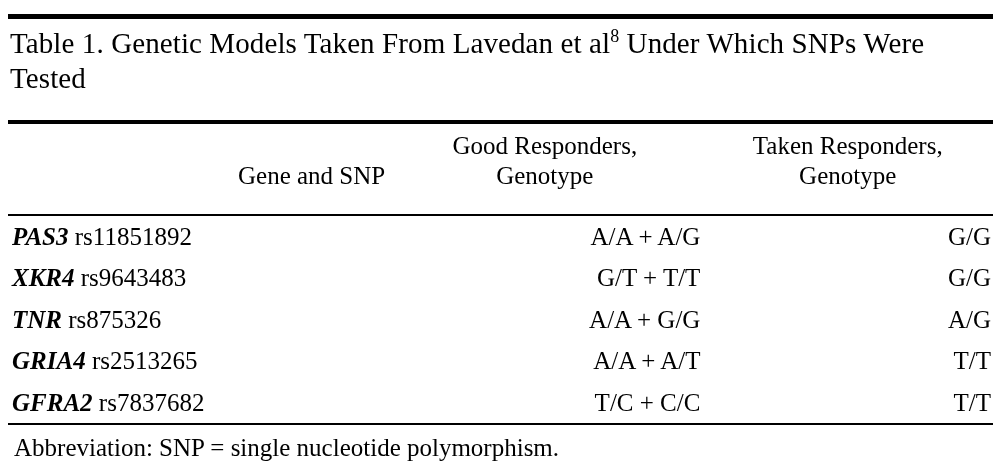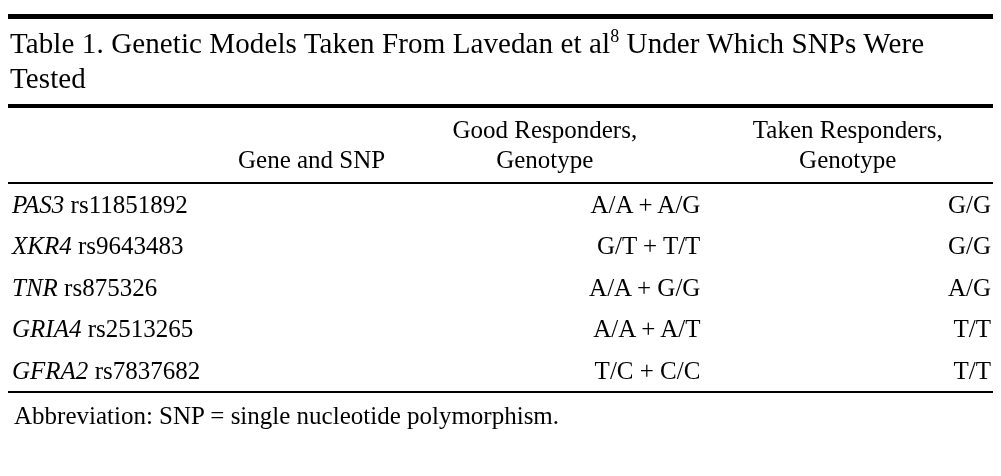--- a/index.html
+++ b/index.html
@@ -31,21 +31,21 @@
     margin: 0;
   }
   .rule-thin {
     height: 2px;
     background: #000000;
     margin: 0;
   }
   .caption {
     font-size: 29px;
     line-height: 1.20;
-    padding: 7px 2px 8px 2px;
+    padding: 7px 2px 24px 2px;
     letter-spacing: 0.1px;
   }
   .caption sup {
     font-size: 0.62em;
     vertical-align: super;
     line-height: 0;
   }
   table {
     width: 100%;
     border-collapse: collapse;
@@ -53,41 +53,42 @@
   }
   col.c1 { width: 38.5%; }
   col.c2 { width: 32.0%; }
   col.c3 { width: 29.5%; }
 
   thead th {
     font-weight: normal;
     font-size: 25px;
     line-height: 1.22;
     vertical-align: bottom;
-    padding: 7px 2px 6px 2px;
+    padding: 7px 2px 22px 2px;
   }
   thead th.left {
     text-align: right;
     padding-left: 4px;
   }
   thead th.center {
     text-align: center;
   }
   tbody td {
     font-size: 25px;
     line-height: 1.18;
     padding: 6px 2px 6px 2px;
   }
   tbody td.gene {
     text-align: left;
     padding-left: 4px;
     white-space: nowrap;
   }
   tbody td.gene i {
     font-style: italic;
+    font-weight: bold;
   }
   tbody td.center {
     text-align: right;
     white-space: nowrap;
   }
   .footnote {
     font-size: 25px;
     line-height: 1.2;
     padding: 8px 2px 6px 6px;
     text-align: left;

